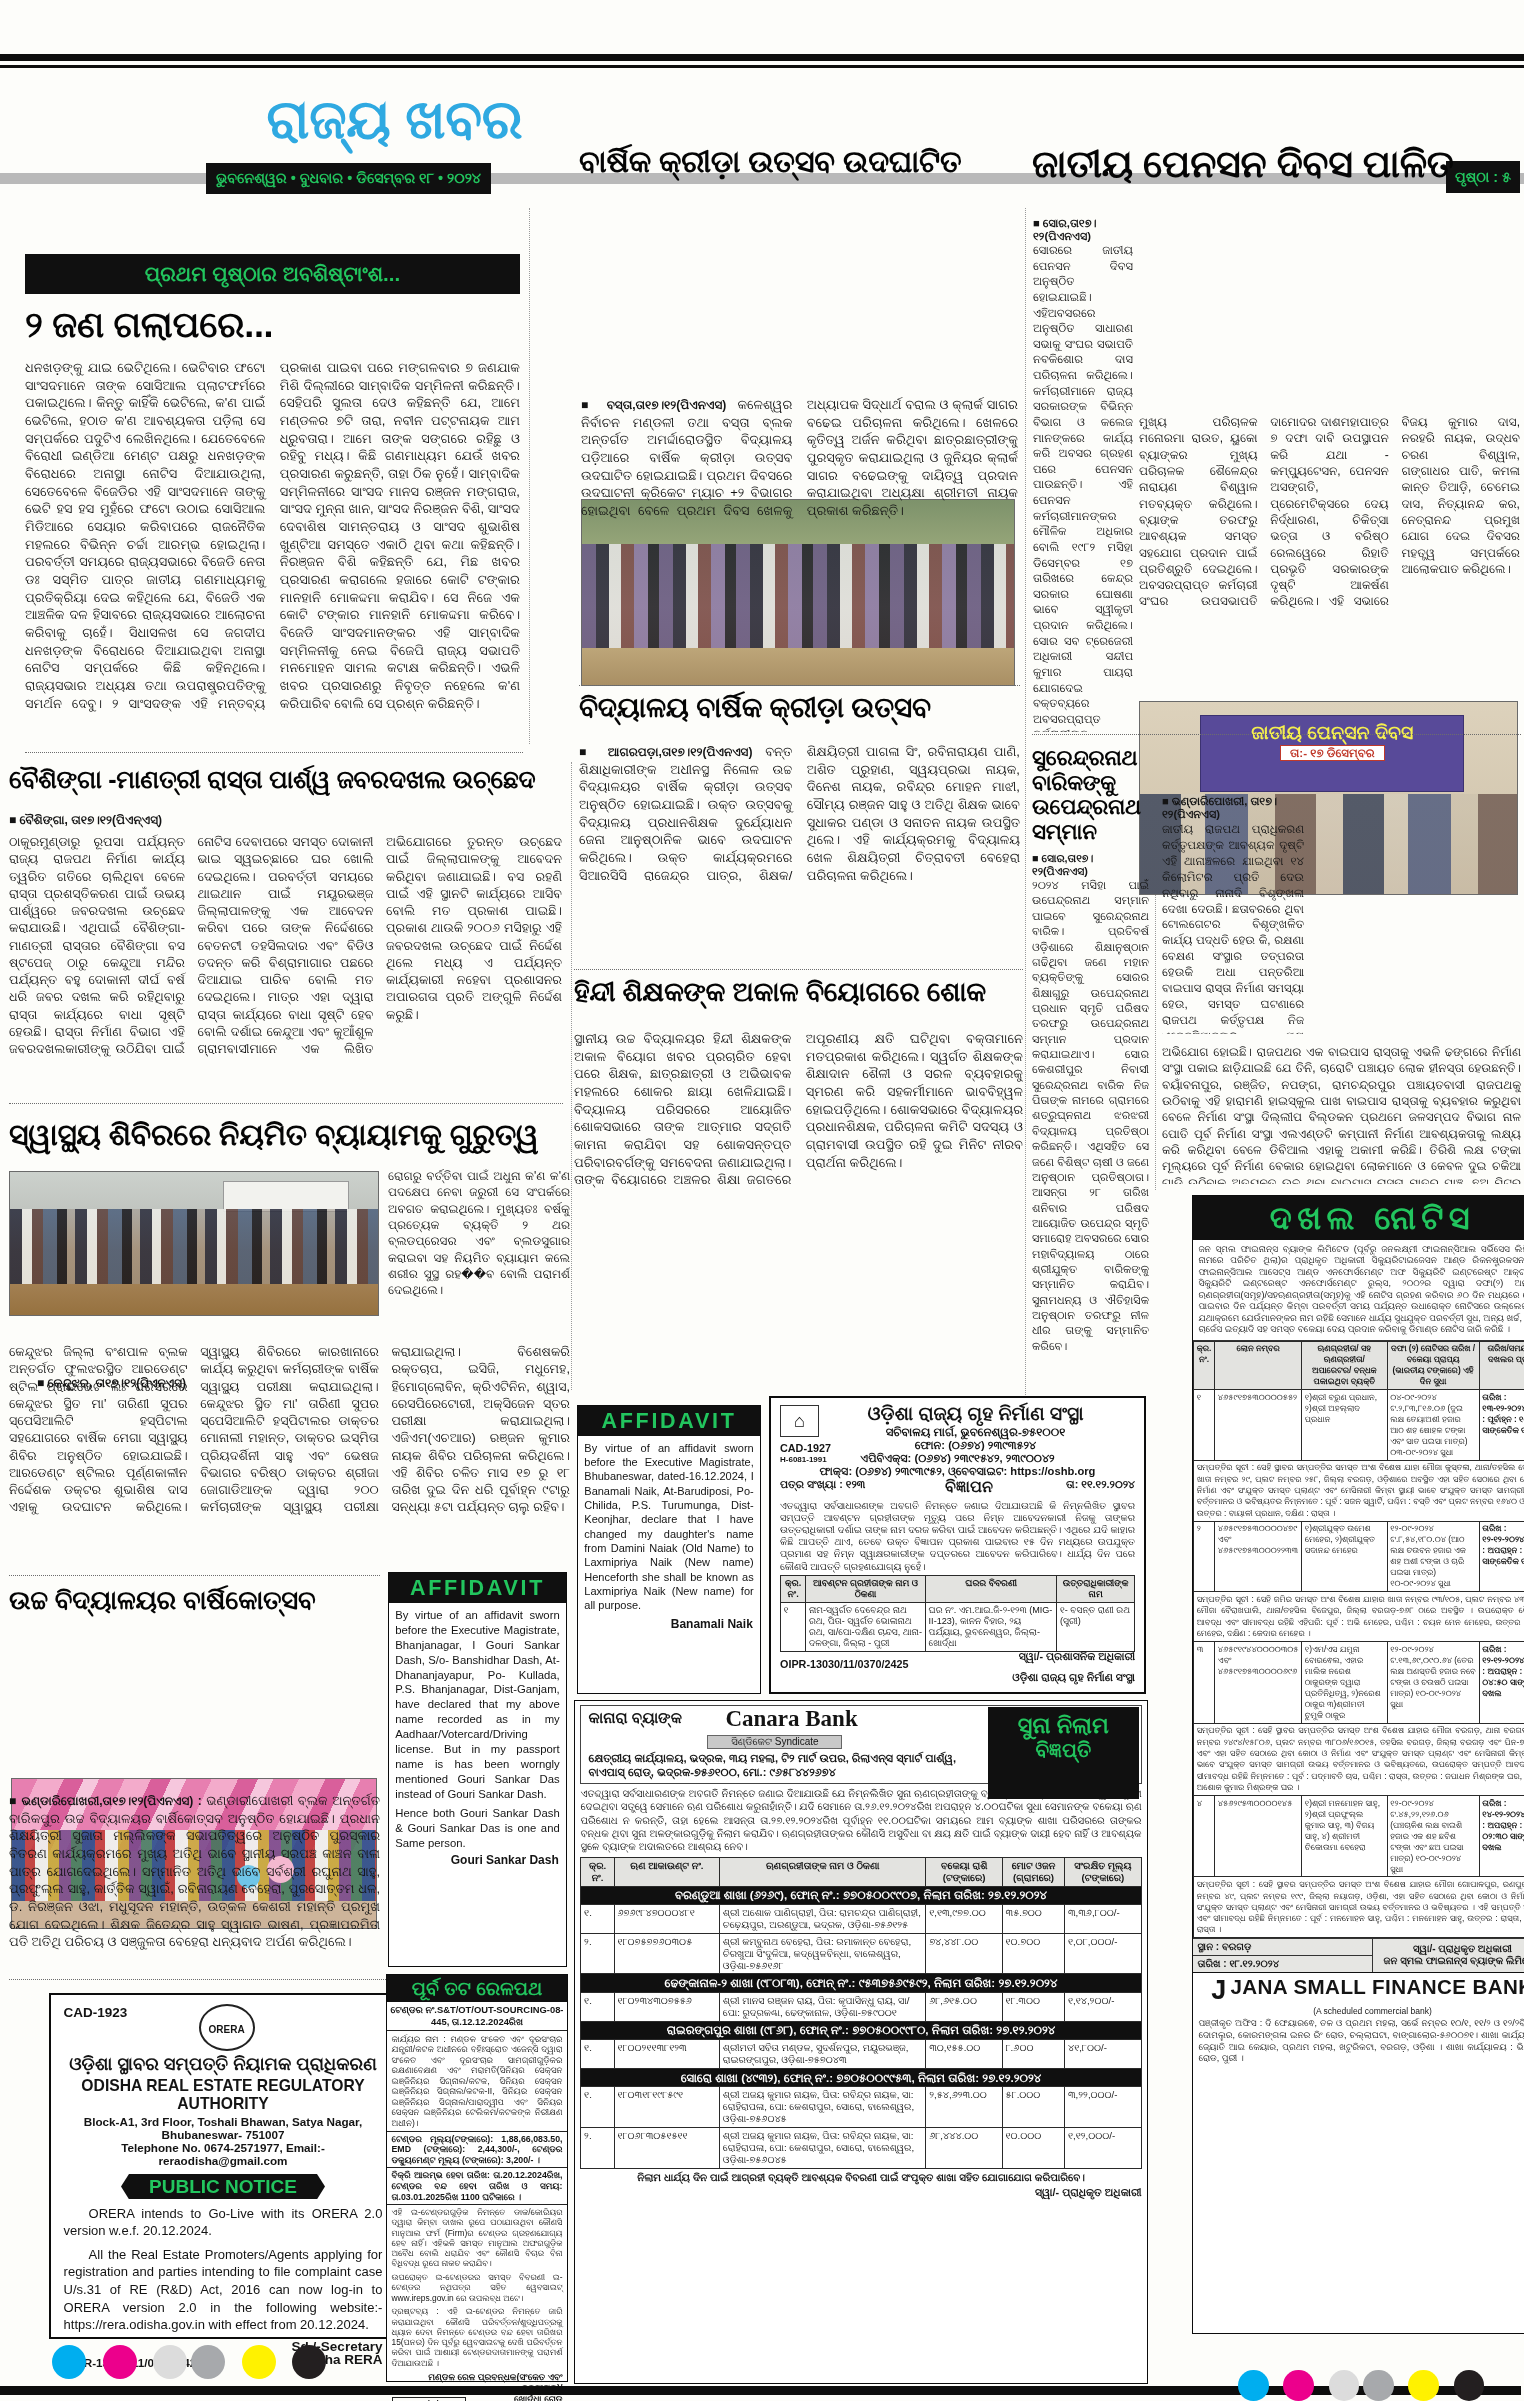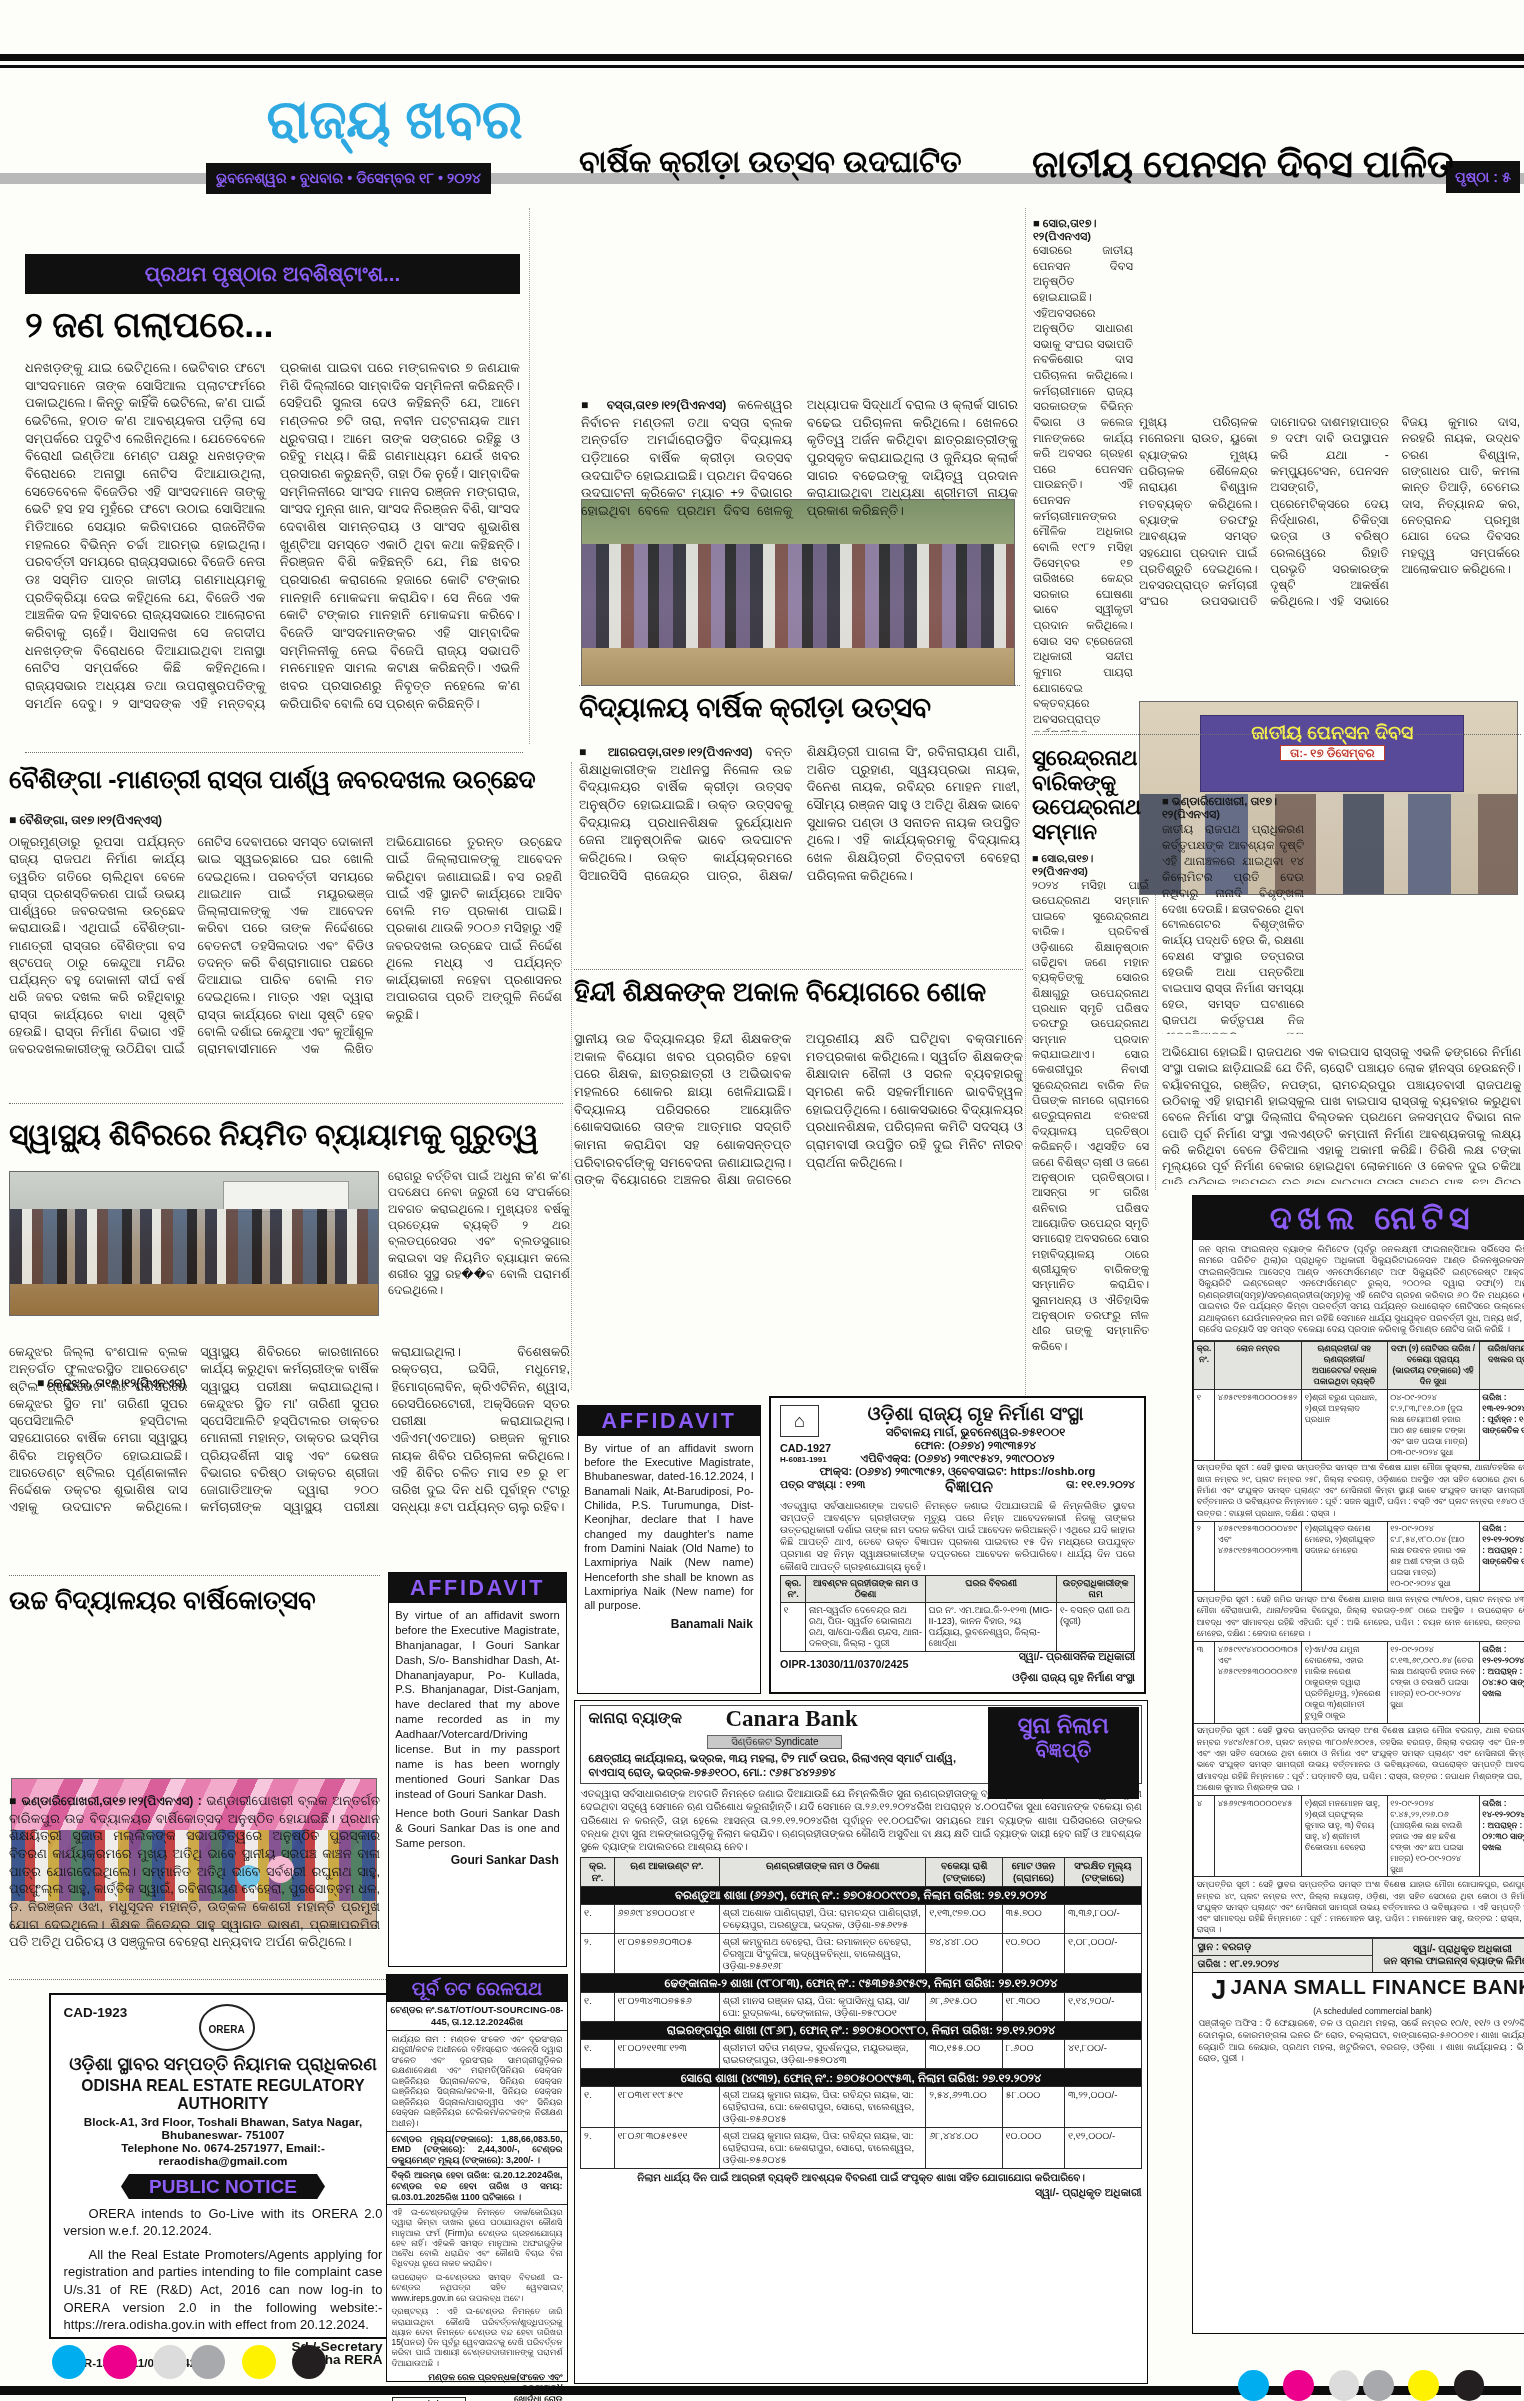--- a/index.html
+++ b/index.html
@@ -5,21 +5,21 @@
   html,body{margin:0;padding:0;background:#888;}
   .page{position:relative;width:1525px;height:2401px;background:#fdfdfa;
         font-family:"Liberation Sans","DejaVu Sans",sans-serif;color:#141414;
         margin:0 auto;overflow:hidden;}
   .abs{position:absolute;box-sizing:border-box;}
   .hl{font-weight:700;color:#050505;line-height:1.1;letter-spacing:-0.3px;}
   .body-txt{text-align:justify;line-height:1.36;}
   .c2{column-count:2;column-gap:14.4px;}
   .c3{column-count:3;column-gap:12.6px;}
   .bline{font-weight:700;font-size:12px;}
-  .blackbar{background:#101010;color:#8b5cf6;}
+  .blackbar{background:#101010;color:#22c55e;}
   .dh{border-top:1.8px dotted #6d6d6d;height:0;}
   .dv{border-left:1.8px dotted #9a9a9a;width:0;}
   .ph{border:0.9px solid #6a6a6a;overflow:hidden;position:relative;background:#cfcabb;}
   .adbox{border:2.7px solid #0c0c0c;background:#fff;}
   .adbox2{border:1.8px solid #0c0c0c;background:#fff;}
   table{border-collapse:collapse;width:100%;}
   .t td,.t th{border:0.9px solid #2a2a2a;padding:1.8px 2.7px;vertical-align:top;}
   .t th{background:#e3e3e0;font-weight:700;text-align:center;}
   .sect-row td{background:#101010;color:#fff;font-weight:700;text-align:center;}
   .ctr{text-align:center;}

